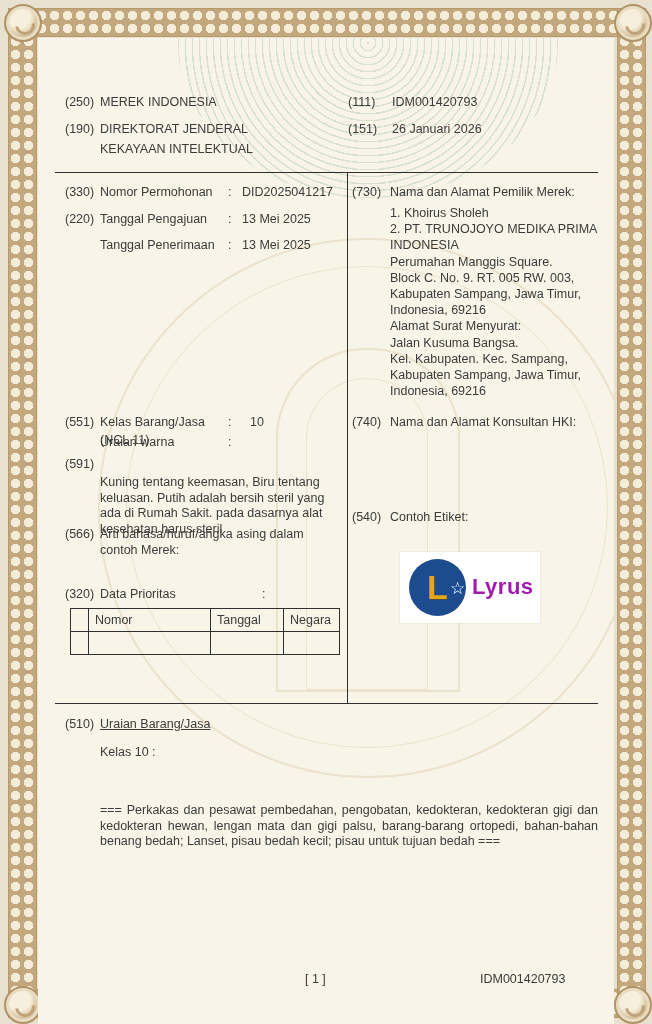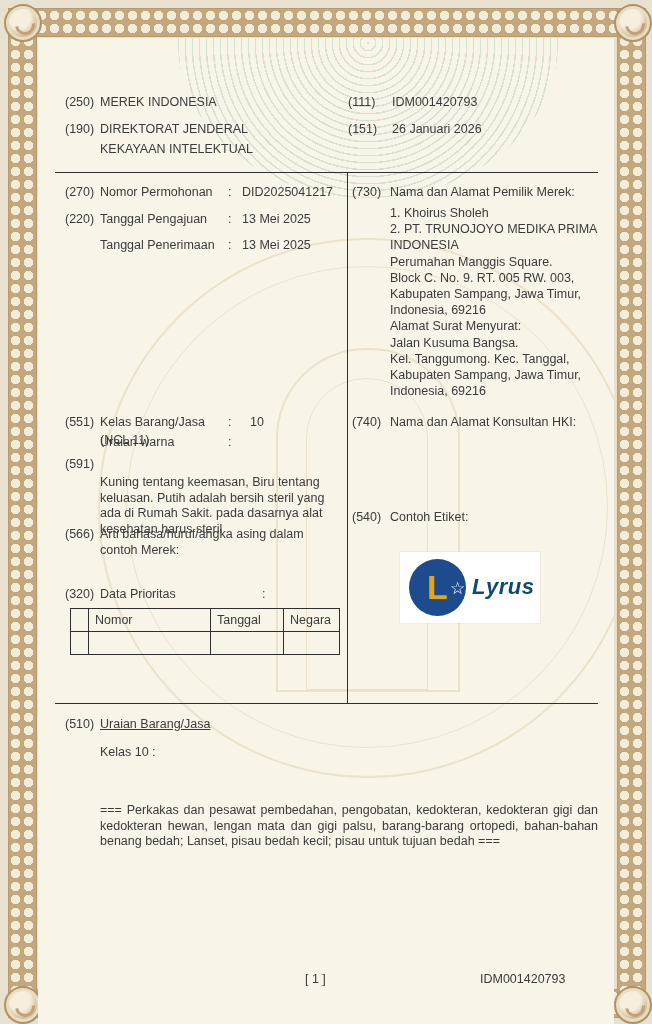--- a/index.html
+++ b/index.html
@@ -144,21 +144,21 @@
   <span class="code" style="left:27px;top:84px;">(190)</span>
   <span class="abs lbl" style="left:62px;top:84px;">DIREKTORAT JENDERAL</span>
   <span class="abs lbl" style="left:62px;top:104px;">KEKAYAAN INTELEKTUAL</span>
   <span class="code" style="left:310px;top:84px;">(151)</span>
   <span class="abs lbl" style="left:354px;top:84px;text-align:center;">26 Januari 2026</span>
 
   <div class="hr" style="top:134px;"></div>
   <div class="vr"></div>
   <div class="hr" style="top:665px;"></div>
 
-  <span class="code" style="left:27px;top:147px;">(270)</span>
+  <span class="code" style="left:27px;top:147px;">(330)</span>
   <div class="row-flex" style="left:62px;top:147px;">
     <span class="lab">Nomor Permohonan</span>
     <span class="col">:</span>
     <span>DID2025041217</span>
   </div>
 
   <span class="code" style="left:27px;top:174px;">(220)</span>
   <div class="row-flex" style="left:62px;top:174px;">
     <span class="lab">Tanggal Pengajuan</span>
     <span class="col">:</span>
@@ -222,37 +222,37 @@
   <span class="abs lbl" style="left:352px;top:147px;">Nama dan Alamat Pemilik Merek:</span>
   <div class="abs" style="left:352px;top:167px;width:222px;">
     <div class="owner-line">1. Khoirus Sholeh</div>
     <div class="owner-line">2. PT. TRUNOJOYO MEDIKA PRIMA INDONESIA</div>
     <div class="owner-line">Perumahan Manggis Square.</div>
     <div class="owner-line">Block C. No. 9. RT. 005 RW. 003,</div>
     <div class="owner-line">Kabupaten Sampang, Jawa Timur,</div>
     <div class="owner-line">Indonesia, 69216</div>
     <div class="owner-line">Alamat Surat Menyurat:</div>
     <div class="owner-line">Jalan Kusuma Bangsa.</div>
-    <div class="owner-line">Kel. Tanggumong. Kec. Tanggal,</div>
+    <div class="owner-line">Kel. Kabupaten. Kec. Sampang,</div>
     <div class="owner-line">Kabupaten Sampang, Jawa Timur,</div>
     <div class="owner-line">Indonesia, 69216</div>
   </div>
 
   <span class="code" style="left:314px;top:377px;">(740)</span>
   <span class="abs lbl" style="left:352px;top:377px;">Nama dan Alamat Konsultan HKI:</span>
 
   <span class="code" style="left:314px;top:472px;">(540)</span>
   <span class="abs lbl" style="left:352px;top:472px;">Contoh Etiket:</span>
 
   <div class="logo-box">
     <div class="logo-circle" style="background:#1c4b8e;">
       <span class="logo-letter" style="color:#e3a71d;">L</span>
     </div>
     <span class="logo-star">☆</span>
-    <span class="logo-word" style="color:#0c4a6e;font-style:italic;">Lyrus</span>
+    <span class="logo-word" style="color:#a21caf;">Lyrus</span>
   </div>
 
   <span class="code" style="left:27px;top:679px;">(510)</span>
   <span class="abs lbl" style="left:62px;top:679px;text-decoration:underline;">Uraian Barang/Jasa</span>
   <span class="abs lbl" style="left:62px;top:707px;">Kelas 10 :</span>
   <div class="abs para" style="left:62px;top:722px;width:498px;text-align:justify;margin-top:43px;">=== Perkakas dan pesawat pembedahan, pengobatan, kedokteran, kedokteran gigi dan kedokteran hewan, lengan mata dan gigi palsu, barang-barang ortopedi, bahan-bahan benang bedah; Lanset, pisau bedah kecil; pisau untuk tujuan bedah ===</div>
 
   <span class="footer" style="left:267px;top:934px;">[ 1 ]</span>
   <span class="footer" style="left:442px;top:934px;">IDM001420793</span>
 

